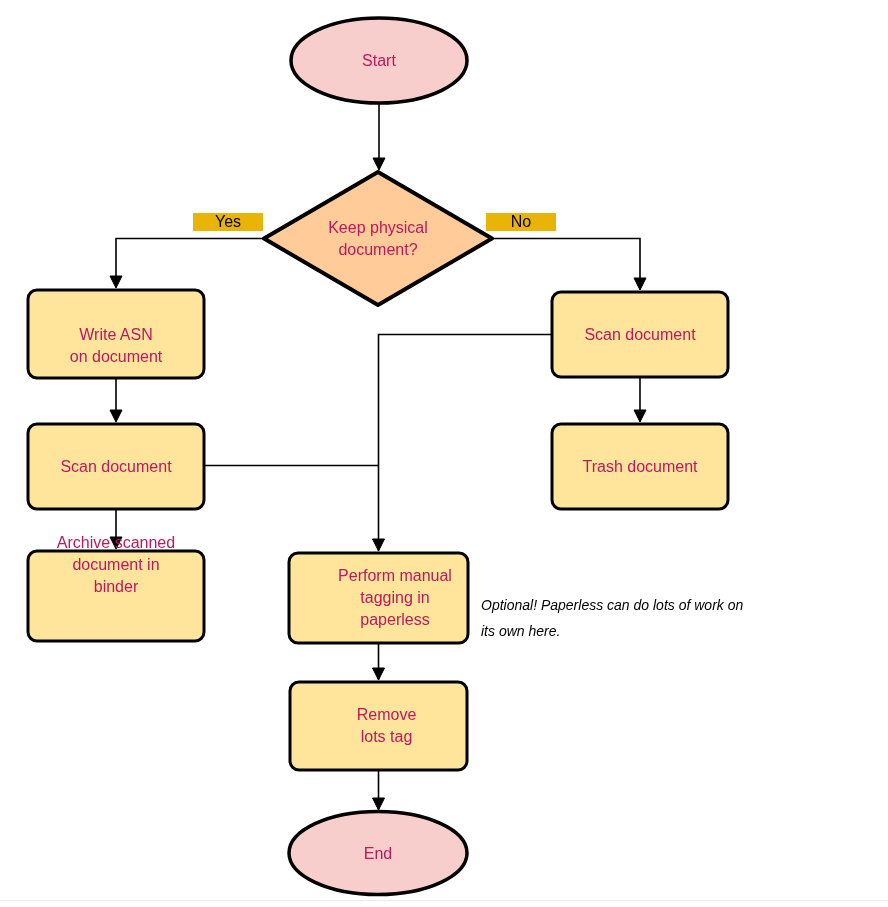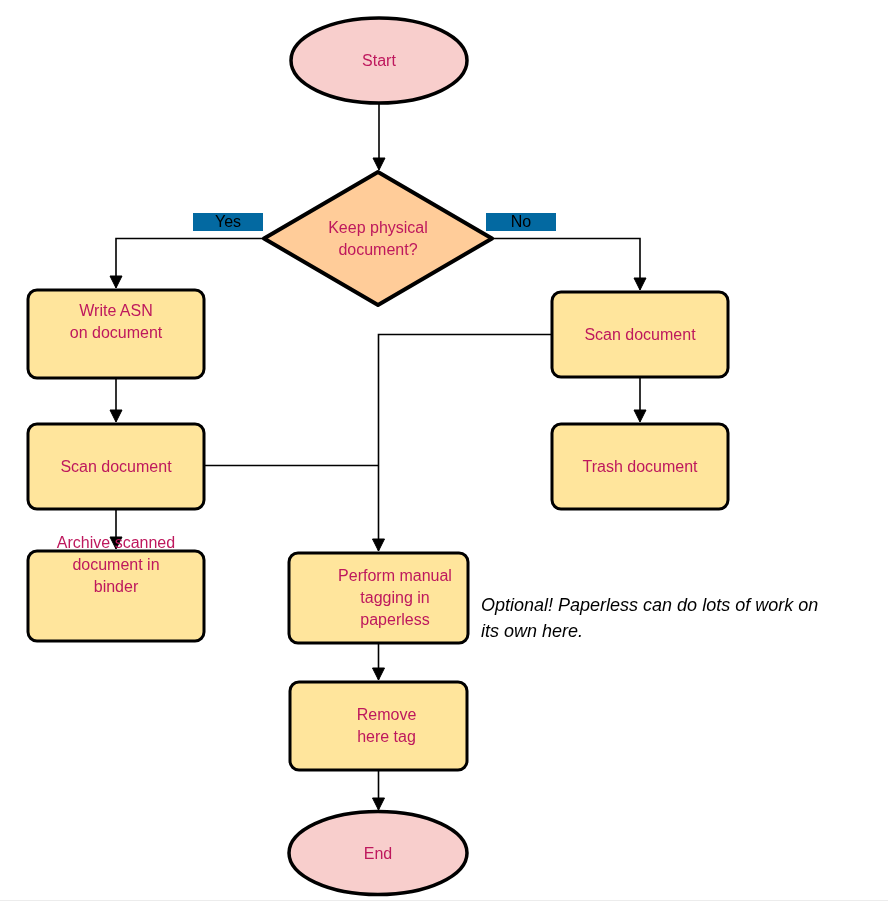--- a/index.html
+++ b/index.html
@@ -32,29 +32,29 @@
     color: #be185d;
     pointer-events: none;
   }
   .node-label span { display: block; }
   .edge-label {
     position: absolute;
     font-size: 16px;
     line-height: 18px;
     text-align: center;
     color: #000000;
-    background: #0369a1;
+    background: #eab308;
     pointer-events: none;
   }
   .annotation {
     position: absolute;
     left: 481px;
     top: 592px;
     width: 406px;
-    font-size: 18px;
+    font-size: 14px;
     line-height: 26px;
     font-style: italic;
     text-align: left;
     color: #000000;
   }
   .annotation span { display: block; }
   .page-bottom-border {
     position: absolute;
     left: 0;
     top: 900px;
@@ -98,21 +98,21 @@
   <ellipse cx="378" cy="853" rx="89" ry="41.5" fill="#F8CECC" stroke="#000000" stroke-width="3.5"></ellipse>
 </svg>
 
 <div class="node-label" style="left:291px; top:18px; width:176px; height:85px;">Start</div>
 
 <div class="node-label" style="left:264px; top:172px; width:228px; height:133px;">
   <span>Keep physical</span>
   <span>document?</span>
 </div>
 
-<div class="node-label" style="left:28px; top:278px; width:176px; height:88px;border-radius:20px;">
+<div class="node-label" style="left:28px; top:302px; width:176px; height:88px;border-radius:20px;">
   <span>Write ASN</span>
   <span>on document</span>
 </div>
 
 <div class="node-label" style="left:28px; top:424px; width:176px; height:85px;">Scan document</div>
 
 <div class="node-label" style="left:28px; top:520px; width:176px; height:90px;">
   <span>Archive scanned</span>
   <span>document in</span>
   <span>binder</span>
@@ -123,21 +123,21 @@
 <div class="node-label" style="left:552px; top:424px; width:176px; height:85px;">Trash document</div>
 
 <div class="node-label" style="left:289px; top:553px; width:212px; height:90px;">
   <span>Perform manual</span>
   <span>tagging in</span>
   <span>paperless</span>
 </div>
 
 <div class="node-label" style="left:290px; top:682px; width:177px; height:88px;margin-left:8px;">
   <span>Remove</span>
-  <span>here tag</span>
+  <span>lots tag</span>
 </div>
 
 <div class="node-label" style="left:289px; top:812px; width:178px; height:83px;">End</div>
 
 <div class="edge-label" style="left:193px; top:213px; width:70px;">Yes</div>
 <div class="edge-label" style="left:486px; top:213px; width:70px;">No</div>
 
 <div class="annotation">
   <span>Optional! Paperless can do lots of work on</span>
   <span>its own here.</span>

